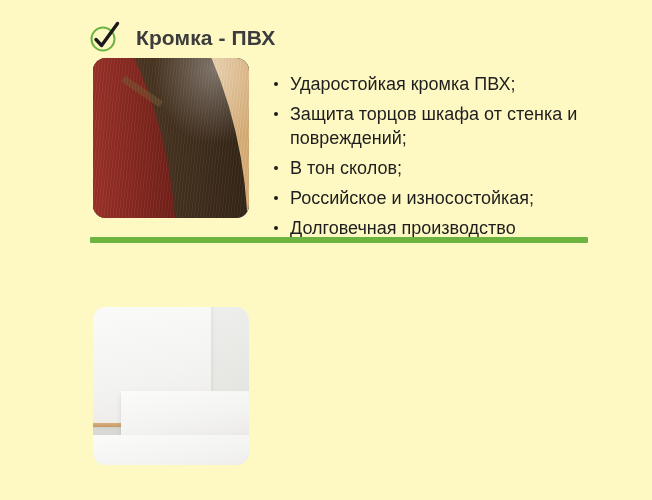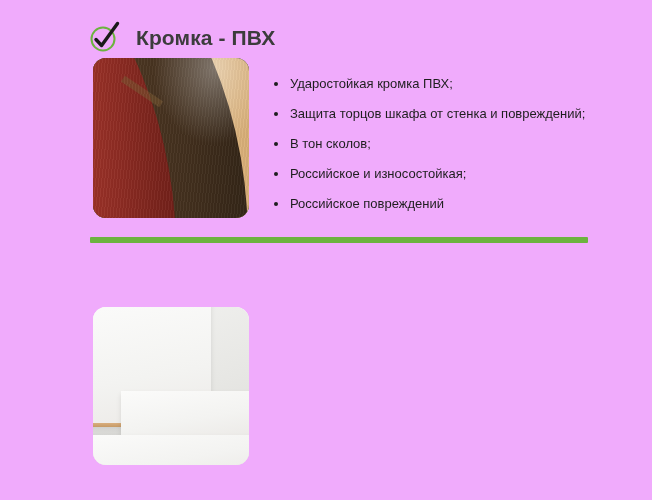--- a/index.html
+++ b/index.html
@@ -14,21 +14,21 @@
     font-family: "Liberation Sans", sans-serif;
     color: #333333;
     overflow: hidden;
     position: relative;
   }
 
   .page {
     position: relative;
     width: 652px;
     height: 500px;
-    background: #f0abfc;
+    background: #fef9c3;
   }
 
   
   .section {
     position: absolute;
     left: 0;
     width: 652px;
   }
   #section-edge { top: 0; height: 232px; }
   #section-back { top: 252px; height: 248px; }
@@ -179,21 +179,21 @@
     margin: 0;
     padding: 0;
     list-style: none;
     width: 330px;
   }
   #list-edge { top: 72px; }
 
   .feature-item {
     position: relative;
     padding-left: 18px;
-    font-size: 13px;
+    font-size: 18px;
     line-height: 24px;
     color: #1e1e1e;
     margin-bottom: 6px;
   }
   .feature-item::before {
     content: "";
     position: absolute;
     left: 2px;
     top: 10px;
     width: 4px;
@@ -241,21 +241,21 @@
         <div class="grain"></div>
         <div class="corner-fade"></div>
       </div>
     </div>
 
     <ul class="feature-list" id="list-edge">
       <li class="feature-item">Ударостойкая кромка ПВХ;</li>
       <li class="feature-item">Защита торцов шкафа от стенка и повреждений;</li>
       <li class="feature-item">В тон сколов;</li>
       <li class="feature-item">Российское и износостойкая;</li>
-      <li class="feature-item">Российское повреждений</li>
+      <li class="feature-item">Долговечная производство</li>
     </ul>
   </div>
 
   <div class="divider"></div>
 
   <div class="section" id="section-back">
 
 
     <div class="thumb" id="thumb-back">
       <div class="hdf-art">

